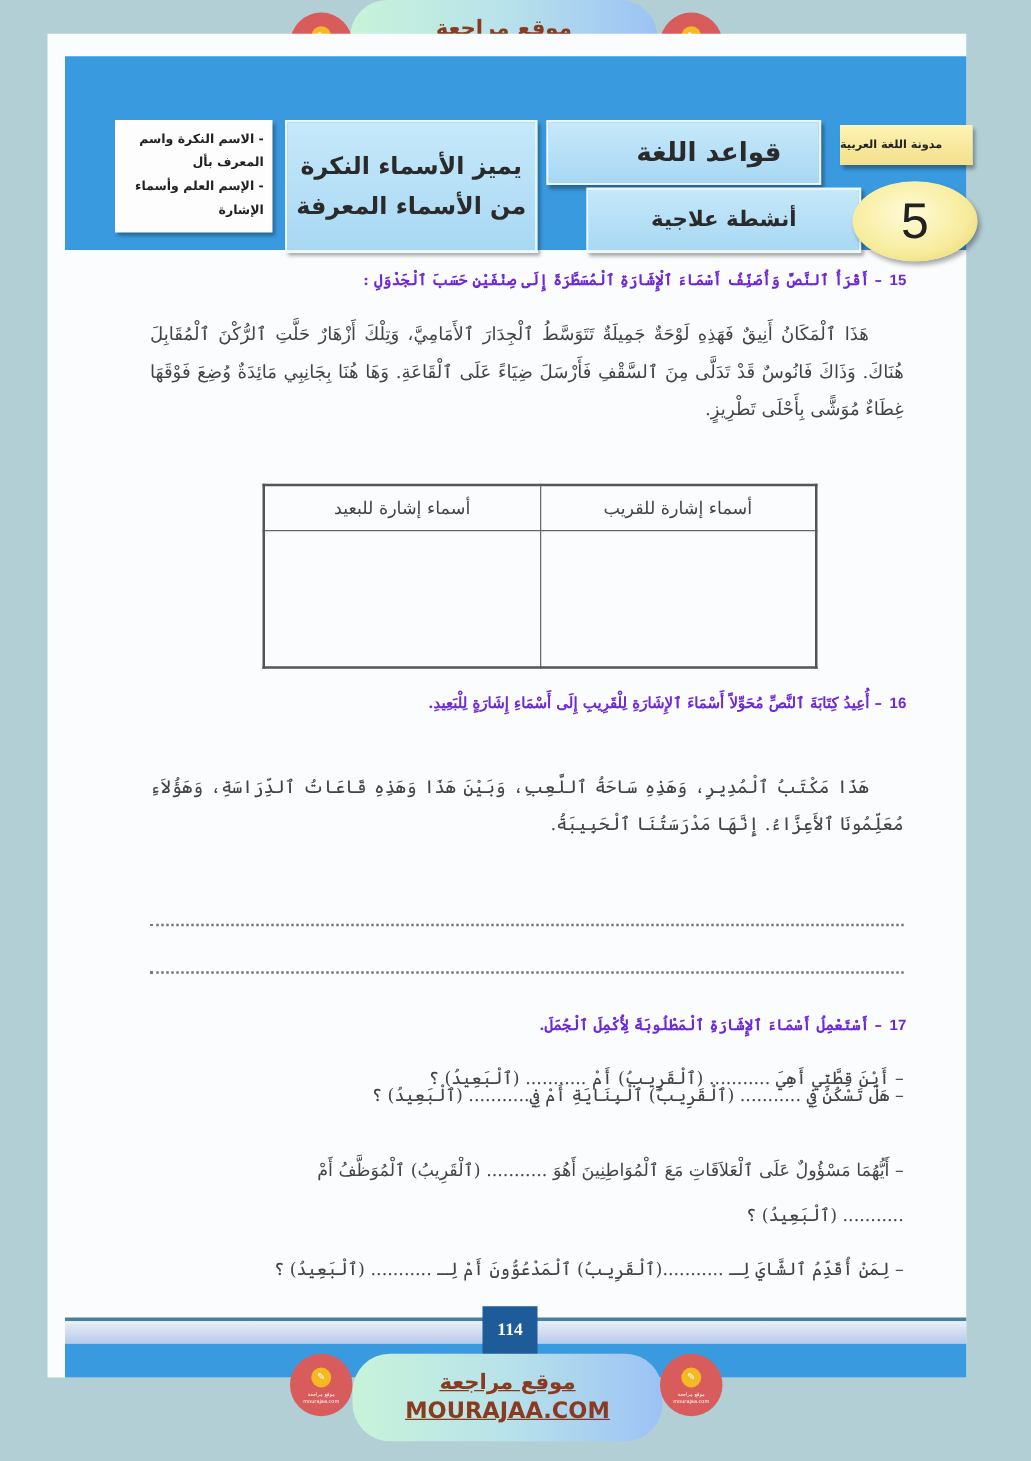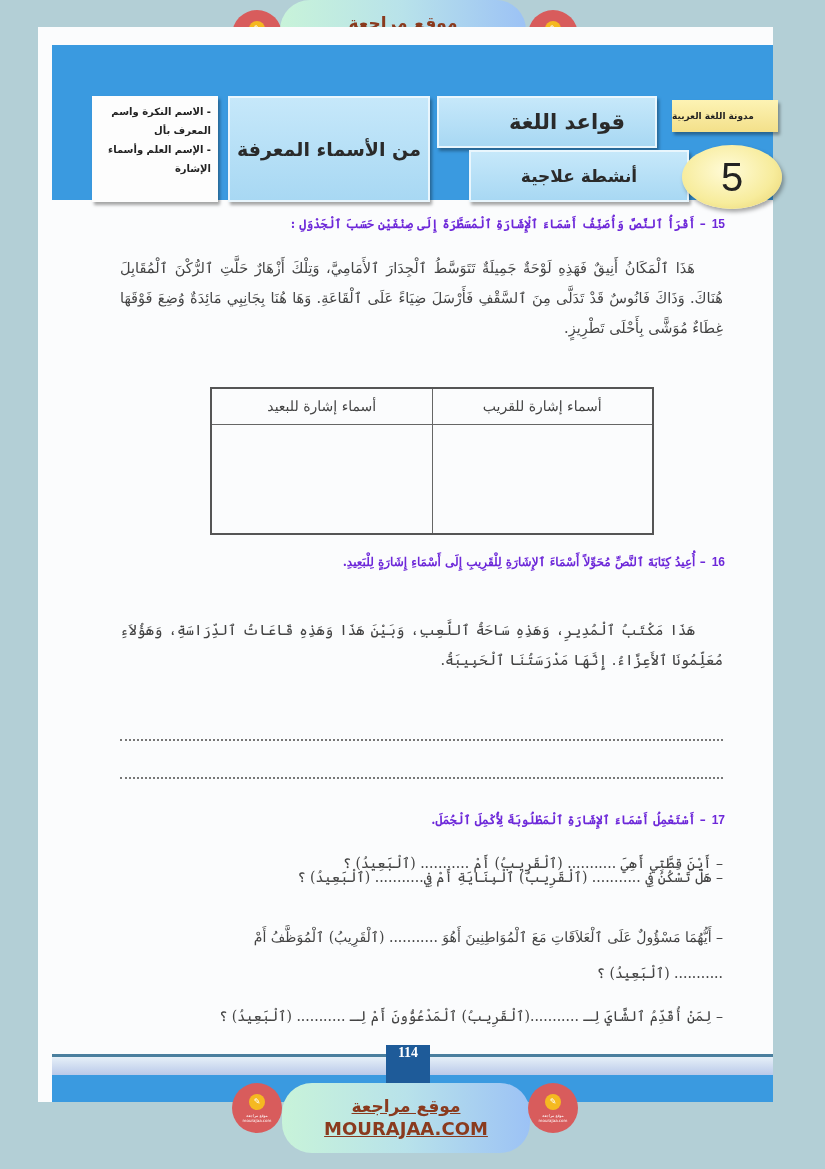--- a/index.html
+++ b/index.html
@@ -27,21 +27,21 @@
       position: absolute;
       background: linear-gradient(180deg, #c6e8fa 0%, #a8d8f3 100%);
       border: 2px solid #e9f6fd;
       box-shadow: 2px 3px 3px rgba(0,0,0,0.35);
       display: flex; align-items: center; justify-content: center;
       direction: rtl; text-align: center;
       color: #2a2a2a; font-weight: bold;
     }
     .notes-box {
       position: absolute; left: 40px; top: 51px;
-      width: 126px; height: 106px;
+      width: 126px; height: 90px;
       background: #fdfdfd;
       box-shadow: 2px 3px 3px rgba(0,0,0,0.35);
       direction: rtl; text-align: right;
       padding: 6px 7px; font-size: 10px; line-height: 19px;
       font-weight: bold; color: #222;
     }
     .title-box { left: 176px; top: 51px; width: 202px; height: 106px; font-size: 19px; line-height: 32px; flex-direction: column; }
     .subject-box { left: 385px; top: 51px; width: 220px; height: 52px; font-size: 21px; padding-left: 40px; }
     .activity-box { left: 385px; top: 105px; width: 220px; height: 52px; font-size: 17px; margin-left: 32px; }
     .blog-tag {
@@ -108,21 +108,21 @@
       position: absolute; left: 14px; top: 1030px; width: 721px; height: 18px;
       background: linear-gradient(180deg, #e6f0f8, #b9c9e9);
     }
     .footer-band {
       position: absolute; left: 14px; top: 1048px; width: 721px; height: 27px;
       background: #3a9ae0;
     }
     .page-num {
       position: absolute; left: 348px; top: 1018px; width: 44px; height: 57px;
       background: #1e5b99; color: #fff;
-      display: flex; align-items: flex-start; justify-content: center; 
+      display: flex; align-items: flex-start; justify-content: center; padding-top: 12px;
       font-family: "Liberation Serif", serif; font-weight: bold; font-size: 14px;
     }
 
     
     .banner {
       position: absolute; left: 280px; width: 246px; height: 70px;
       border-radius: 30px;
       background: linear-gradient(90deg, #c8f3d9 0%, #b8e2ea 50%, #9cc2f5 100%);
       display: flex; flex-direction: column; align-items: center; justify-content: center;
       color: #8a3a1e; font-weight: bold; text-decoration: underline;
@@ -164,20 +164,21 @@
 </div>
 
 <div class="page">
 
   <div class="header-band">
     <div class="notes-box">
       <div>- الاسم النكرة واسم المعرف بأل</div>
       <div>- الإسم العلم وأسماء الإشارة</div>
     </div>
     <div class="box title-box">
+      <div>يميز الأسماء النكرة</div>
       <div>من الأسماء المعرفة</div>
     </div>
     <div class="box subject-box">
       <span>قواعد اللغة</span>
     </div>
     <div class="box activity-box">
       <span>أنشطة علاجية</span>
     </div>
     <div class="blog-tag">
       <span>مدونة اللغة العربية</span>

